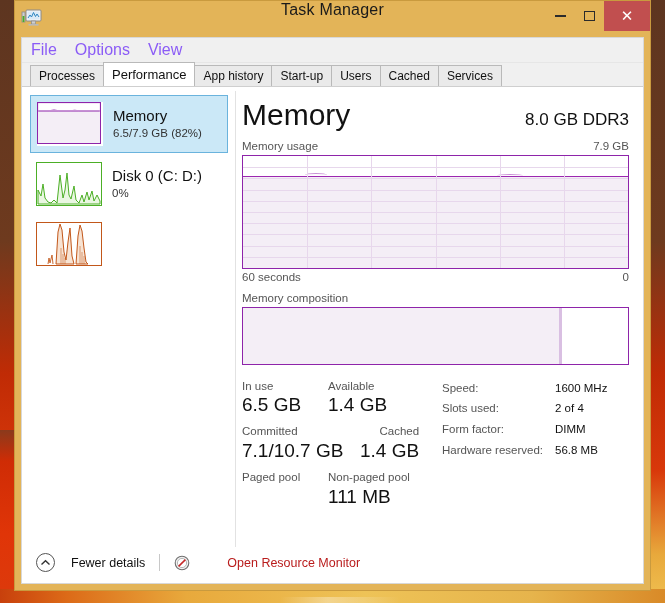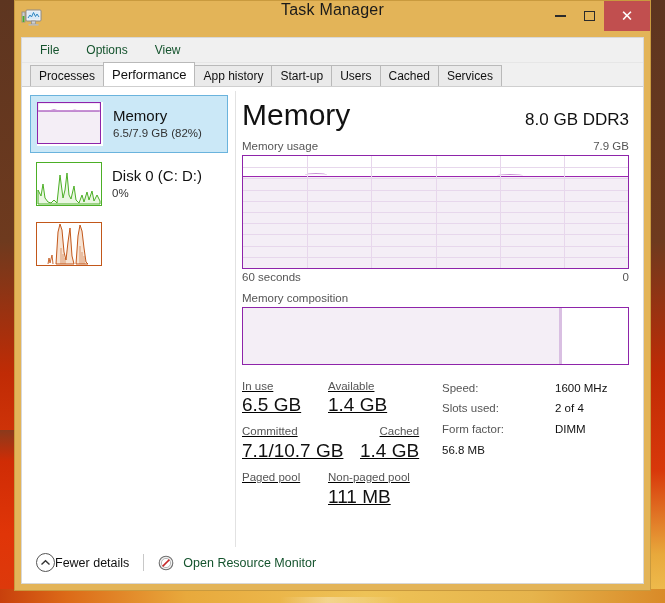--- a/index.html
+++ b/index.html
@@ -63,21 +63,21 @@
   #client {
     flex: 1; margin: 0 6px 6px 6px; background: #ffffff;
     display: flex; flex-direction: column; position: relative;
     border: 1px solid #d8d8d8;
   }
   #menubar {
     height: 25px; display: flex; align-items: center; gap: 0px;
     padding-left: 9px; background: #f0f0f0;
     border-bottom: 1px solid #e6e6e6;
   }
-  .menu-item { font-size: 12px; color: #14532d; padding: 2px 10px 2px 0px; margin-right: 8px; margin-left: 9px; }
+  .menu-item { font-size: 16px; color: #8b5cf6; padding: 2px 10px 2px 0px; margin-right: 8px; }
 
   #tabstrip {
     height: 24px; display: flex; align-items: flex-end;
     background: #f0f0f0; padding-left: 8px;
     border-bottom: 1px solid #cfcfcf; position: relative;
   }
   .tab {
     height: 21px; padding: 0 8px; font-size: 12px; color: #111;
     background: #eaeaea; border: 1px solid #b9b9b9; border-bottom: none;
     display: flex; align-items: center; margin-right: -1px;
@@ -139,35 +139,35 @@
     height: 58px; border: 1.5px solid #8e24aa; margin-top: 3px;
     position: relative; background: #fff; display: flex;
   }
   #comp-used { background: #f4eef6; height: 100%; }
   #comp-div { width: 3px; height: 100%; background: #d9bfe2; }
 
   
   #stats { display: flex; margin-top: 14px; }
   #stats-left { width: 190px; flex: none; }
   .stat-pair { display: flex; margin-bottom: 7px; }
-  .stat-cell { display: flex; flex-direction: column; text-decoration: underline; }
+  .stat-cell { display: flex; flex-direction: column; }
   .stat-lbl { font-size: 11.5px; color: #555; line-height: 1.3; }
   .stat-val { font-size: 19px; color: #111; line-height: 1.25; }
 
   #stats-right { padding-left: 10px; padding-top: 1px; }
   .det-row { display: flex; font-size: 11.5px; margin-bottom: 4px; line-height: 1.45; }
   .det-lbl { width: 113px; color: #555; }
   .det-val { color: #111; }
 
   
   #footer {
     height: 42px; flex: none; display: flex; align-items: center;
     padding-left: 14px; gap: 9px; border-top: 1px solid #ffffff;
   }
-  #fewer-wrap { display: flex; align-items: center; gap: 0; }
+  #fewer-wrap { display: flex; align-items: center; gap: 16px; }
   #chev-circle {
     width: 19px; height: 19px; border-radius: 50%; border: 1px solid #555;
     display: flex; align-items: center; justify-content: center;
   }
   #fewer-label { font-size: 12.5px; color: #111; }
   #foot-sep { width: 1px; height: 17px; background: #c8c8c8; margin: 0 5px; }
   #rm-icon { width: 16px; height: 16px; }
   #rm-link { font-size: 12.5px; color: #1a5fb4; }
 </style>
 </head>
@@ -371,20 +371,21 @@
             </div>
             <div class="det-row">
               <span class="det-lbl">Slots used:</span>
               <span class="det-val">2 of 4</span>
             </div>
             <div class="det-row">
               <span class="det-lbl">Form factor:</span>
               <span class="det-val">DIMM</span>
             </div>
             <div class="det-row">
+              <span class="det-lbl">Hardware reserved:</span>
               <span class="det-val">56.8 MB</span>
             </div>
           </div>
         </div>
       </div>
     </div>
 
     <div id="footer">
       <div id="fewer-wrap">
         <span id="chev-circle">
@@ -395,17 +396,17 @@
         <span id="fewer-label">Fewer details</span>
       </div>
       <div id="foot-sep"></div>
       <span id="rm-icon">
         <svg width="16" height="16" viewBox="0 0 16 16">
           <circle cx="8" cy="8" r="6.8" fill="#f2f2f2" stroke="#6f6f6f" stroke-width="1.1"></circle>
           <circle cx="8" cy="8" r="4.6" fill="#ffffff" stroke="#9a9a9a" stroke-width="0.7"></circle>
           <line x1="4.6" y1="11.4" x2="11.4" y2="4.6" stroke="#c62828" stroke-width="1.5"></line>
         </svg>
       </span>
-      <a id="rm-link" style="color: #14532d;">Open Resource Monitor</a>
+      <a id="rm-link" style="color: #b91c1c; margin-left: 28px;">Open Resource Monitor</a>
     </div>
 
   </div>
 </div>
 
 </body></html>

